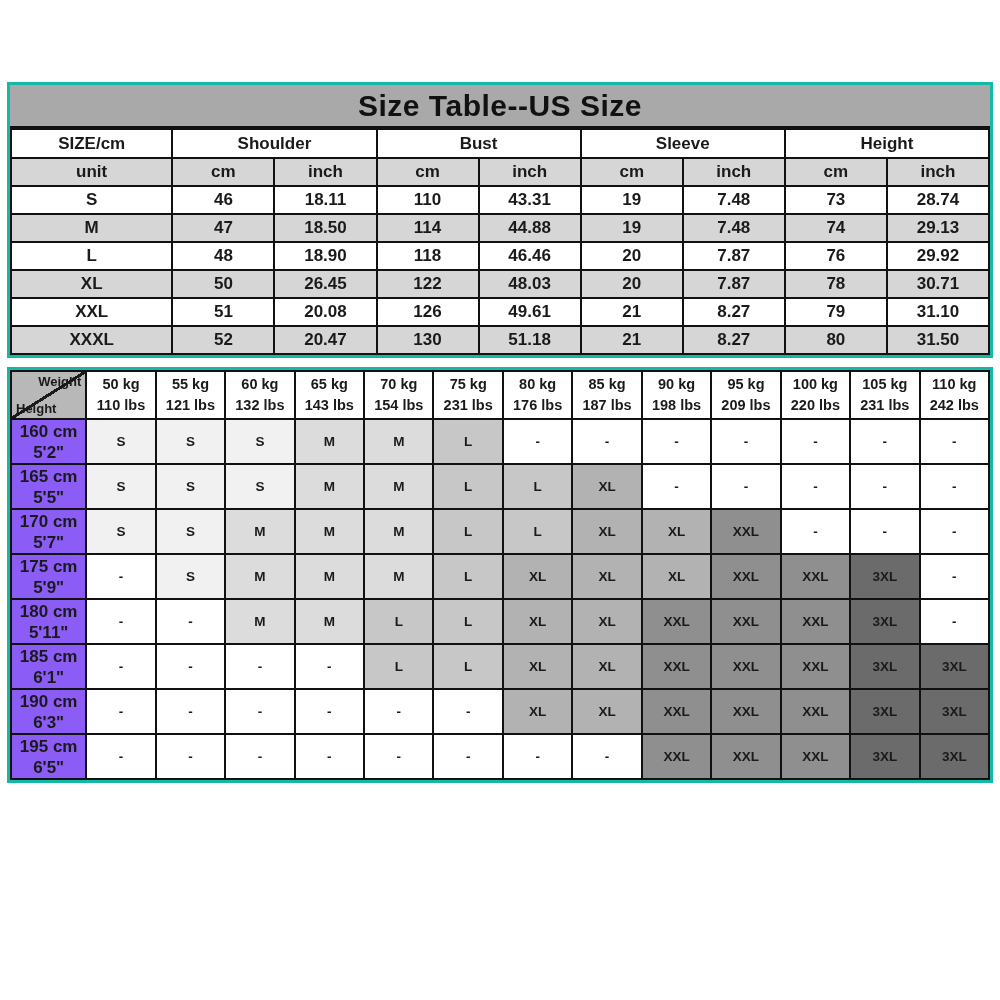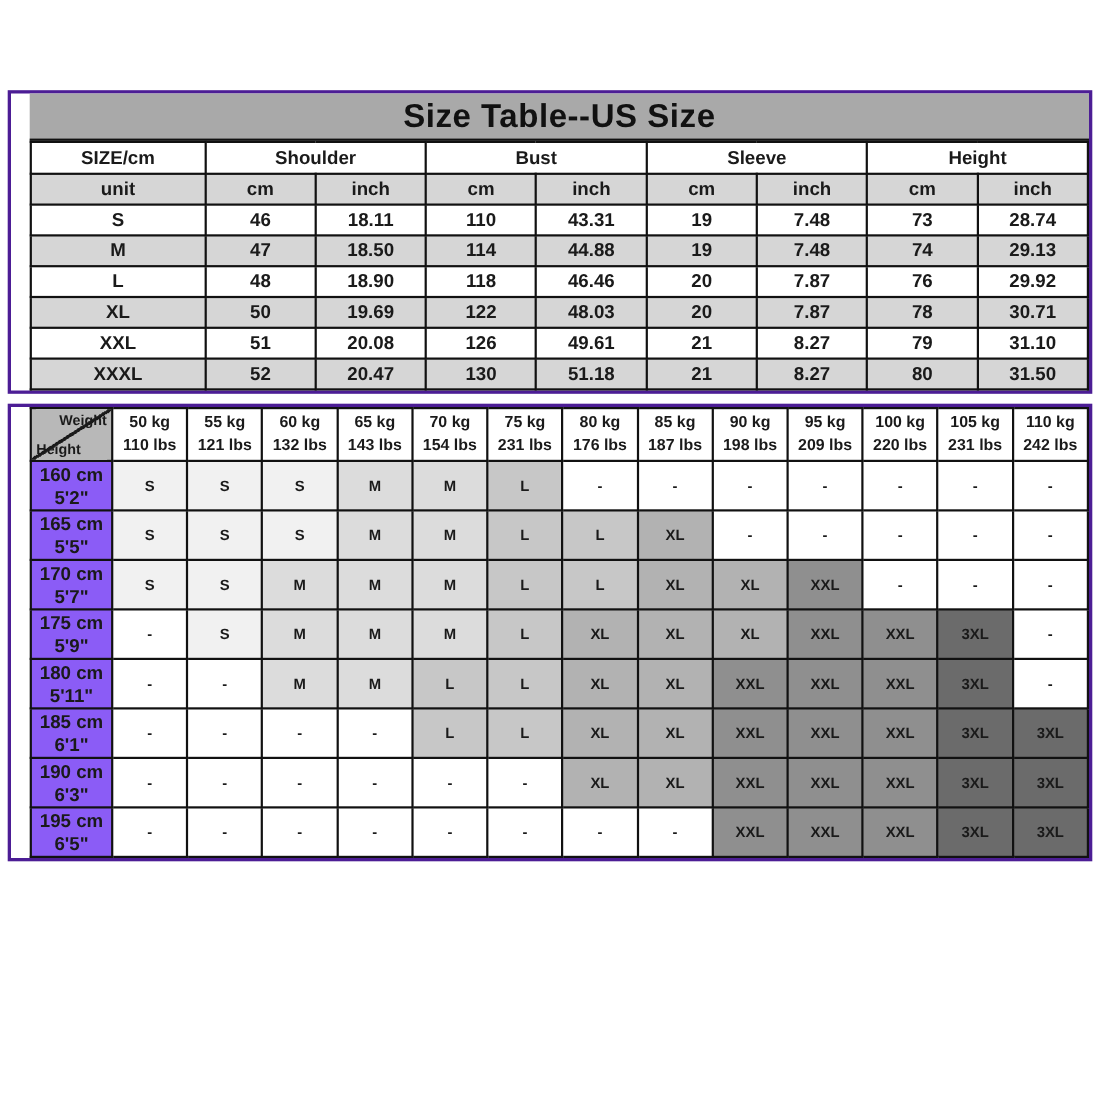--- a/index.html
+++ b/index.html
@@ -5,21 +5,21 @@
   html,body{margin:0;padding:0;background:#ffffff;}
   body{
     width:1000px;height:1000px;
     font-family:"Liberation Sans", sans-serif;
     color:#1a1a1a;
     -webkit-font-smoothing:antialiased;
   }
   .page{width:986px;margin:0 auto;padding-top:82px;}
 
   
-  .panel{border:3px solid #4c1d95;background:#fff;padding-left:17px;}
+  .panel{border:3px solid #14b8a6;background:#fff;}
   .title-bar{
     background:#a9a9a9;
     text-align:center;
     font-weight:bold;
     color:#111;
     border-bottom:2px solid #111;
   }
   .t1-title{font-size:30px;line-height:41px;height:41px;letter-spacing:.5px;}
   .t2-title{font-size:27px;line-height:37px;height:37px;letter-spacing:.5px;}
 
@@ -130,21 +130,21 @@
             <td>118</td>
             <td>46.46</td>
             <td>20</td>
             <td>7.87</td>
             <td>76</td>
             <td>29.92</td>
           </tr>
           <tr class="alt">
             <td>XL</td>
             <td>50</td>
-            <td>19.69</td>
+            <td>26.45</td>
             <td>122</td>
             <td>48.03</td>
             <td>20</td>
             <td>7.87</td>
             <td>78</td>
             <td>30.71</td>
           </tr>
           <tr class="">
             <td>XXL</td>
             <td>51</td>

